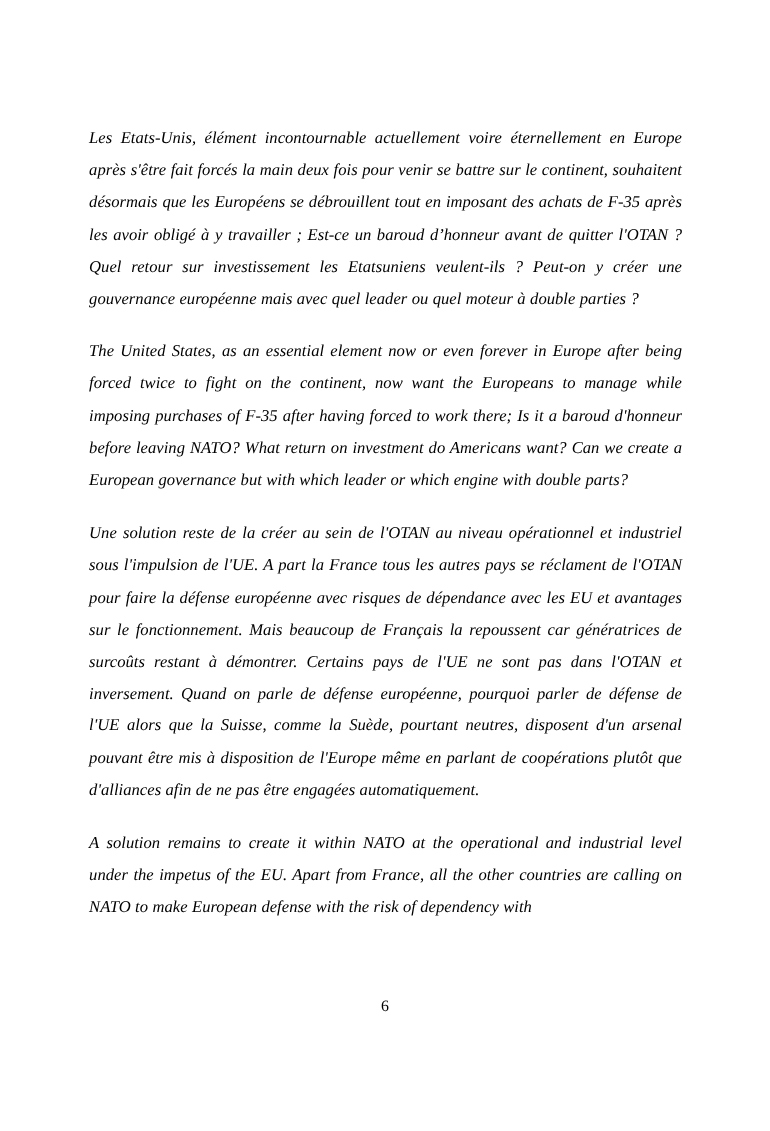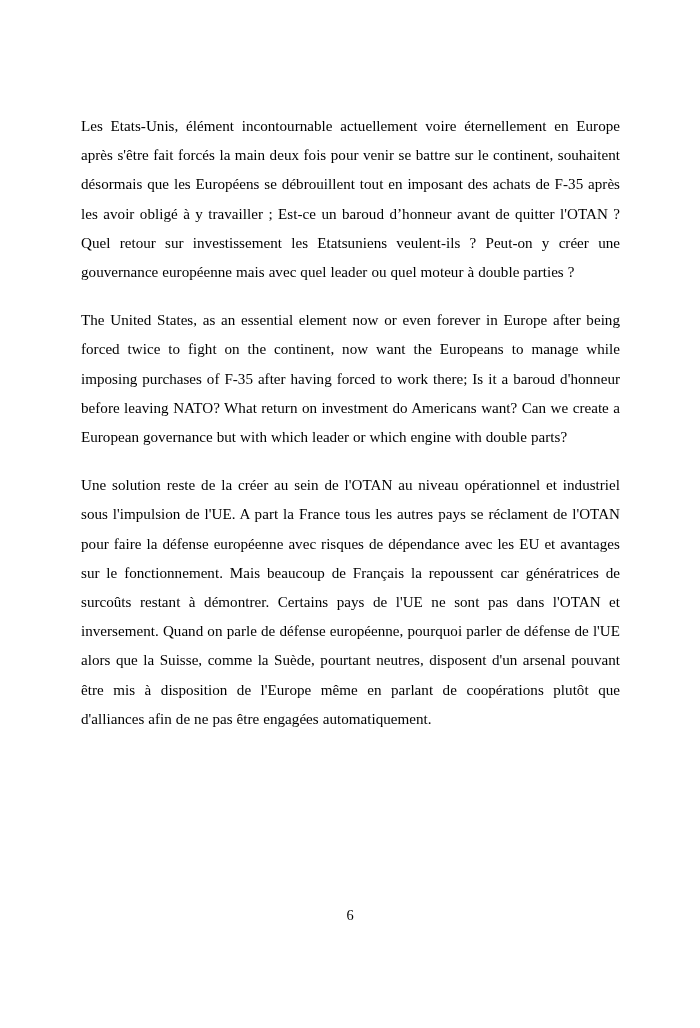--- a/index.html
+++ b/index.html
@@ -32,20 +32,21 @@
   }
   p.para {
     margin: 0 0 19px 0;
     padding: 0;
     font-size: 15.1px;
     line-height: 29.2px;
     text-align: justify;
     text-justify: inter-word;
     letter-spacing: 0.02px;
     word-spacing: 0.2px;
+    font-style: italic;
     -webkit-font-smoothing: antialiased;
   }
   p.para:last-child {
     margin-bottom: 0;
   }
   .page-number {
     position: absolute;
     left: 0;
     top: 905px;
     width: 700px;
@@ -62,18 +63,19 @@
 <div class="page">
 
   <div class="text-column">
 
     <p class="para">Les Etats-Unis, élément incontournable actuellement voire éternellement en Europe après s'être fait forcés la main deux fois pour venir se battre sur le continent, souhaitent désormais que les Européens se débrouillent tout en imposant des achats de F-35 après les avoir obligé à y travailler ; Est-ce un baroud d’honneur avant de quitter l'OTAN ? Quel retour sur investissement les Etatsuniens veulent-ils ? Peut-on y créer une gouvernance européenne mais avec quel leader ou quel moteur à double parties ?</p>
 
     <p class="para">The United States, as an essential element now or even forever in Europe after being forced twice to fight on the continent, now want the Europeans to manage while imposing purchases of F-35 after having forced to work there; Is it a baroud d'honneur before leaving NATO? What return on investment do Americans want? Can we create a European governance but with which leader or which engine with double parts?</p>
 
     <p class="para">Une solution reste de la créer au sein de l'OTAN au niveau opérationnel et industriel sous l'impulsion de l'UE. A part la France tous les autres pays se réclament de l'OTAN pour faire la défense européenne avec risques de dépendance avec les EU et avantages sur le fonctionnement. Mais beaucoup de Français la repoussent car génératrices de surcoûts restant à démontrer. Certains pays de l'UE ne sont pas dans l'OTAN et inversement. Quand on parle de défense européenne, pourquoi parler de défense de l'UE alors que la Suisse, comme la Suède, pourtant neutres, disposent d'un arsenal pouvant être mis à disposition de l'Europe même en parlant de coopérations plutôt que d'alliances afin de ne pas être engagées automatiquement.</p>
 
+    <p class="para">A solution remains to create it within NATO at the operational and industrial level under the impetus of the EU. Apart from France, all the other countries are calling on NATO to make European defense with the risk of dependency with</p>
 
   </div>
 
   <div class="page-number">6</div>
 
 </div>
 
 </body></html>

